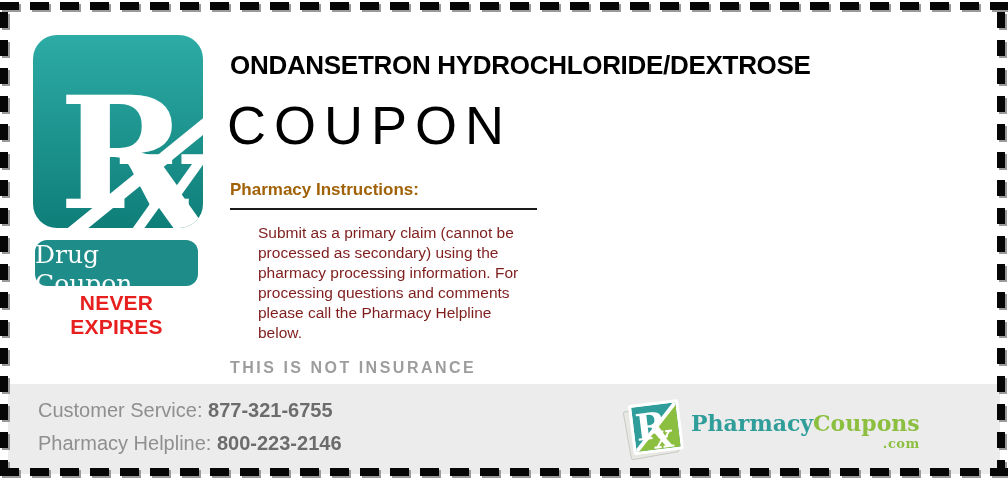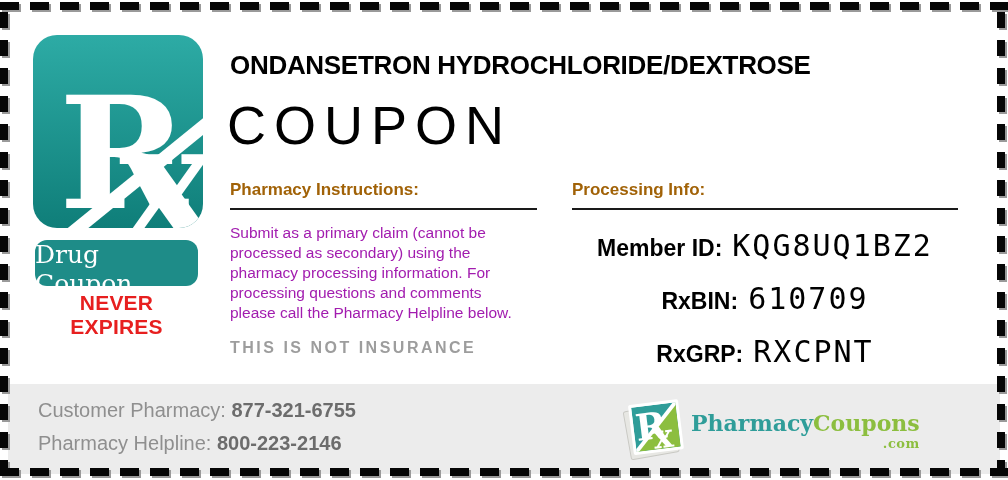--- a/index.html
+++ b/index.html
@@ -61,22 +61,23 @@
     line-height:1;
   }
 
   
   .col-heading {
     font-size:17px; font-weight:700; color:#a16207;
     border-bottom:2px solid #1a1a1a; padding-bottom:8px;
   }
   .instructions { position:absolute; left:230px; top:180px; width:307px; }
   .instructions-body {
-    margin-top:13px; font-size:15.5px; line-height:20px; color:#a21caf;
+    margin-top:13px; font-size:15.5px; line-height:20px; color:#7f1d1d;
     white-space:pre-line;
+    margin-left:28px;
   }
   .disclaimer {
     margin-top:16px; font-size:16px; font-weight:700;
     letter-spacing:2.5px; color:#9d9d9d; white-space:nowrap;
   }
 
   .processing { position:absolute; left:572px; top:180px; width:386px; }
   .proc-row {
     display:flex; align-items:baseline; justify-content:center;
     margin-top:18px; white-space:nowrap;
@@ -151,41 +152,26 @@
   <div class="instructions">
     <div class="col-heading">Pharmacy Instructions:</div>
     <div class="instructions-body">Submit as a primary claim (cannot be
 processed as secondary) using the
 pharmacy processing information. For
 processing questions and comments
 please call the Pharmacy Helpline below.</div>
     <div class="disclaimer">THIS IS NOT INSURANCE</div>
   </div>
 
-  <div class="processing">
-    <div class="col-heading">Processing Info:</div>
-    <div class="proc-row">
-      <span class="proc-label">Member ID:</span>
-      <span class="proc-value">KQG8UQ1BZ2</span>
-    </div>
-    <div class="proc-row">
-      <span class="proc-label">RxBIN:</span>
-      <span class="proc-value">610709</span>
-    </div>
-    <div class="proc-row">
-      <span class="proc-label">RxGRP:</span>
-      <span class="proc-value">RXCPNT</span>
-    </div>
-  </div>
 
   <div class="footer-band"></div>
 
   <div class="phones">
     <div class="phone-line">
-      <span>Customer Pharmacy: </span><span class="phone-number">877-321-6755</span>
+      <span>Customer Service: </span><span class="phone-number">877-321-6755</span>
     </div>
     <div class="phone-line">
       <span>Pharmacy Helpline: </span><span class="phone-number">800-223-2146</span>
     </div>
   </div>
 
   <div class="brandmark">
     <svg width="62" height="66" viewBox="0 0 64 68">
       <g transform="rotate(-10 28 36)">
         <rect x="4" y="12" width="50" height="50" rx="2" fill="#e7e7e3" stroke="#c9c9c4" stroke-width="1"></rect>

